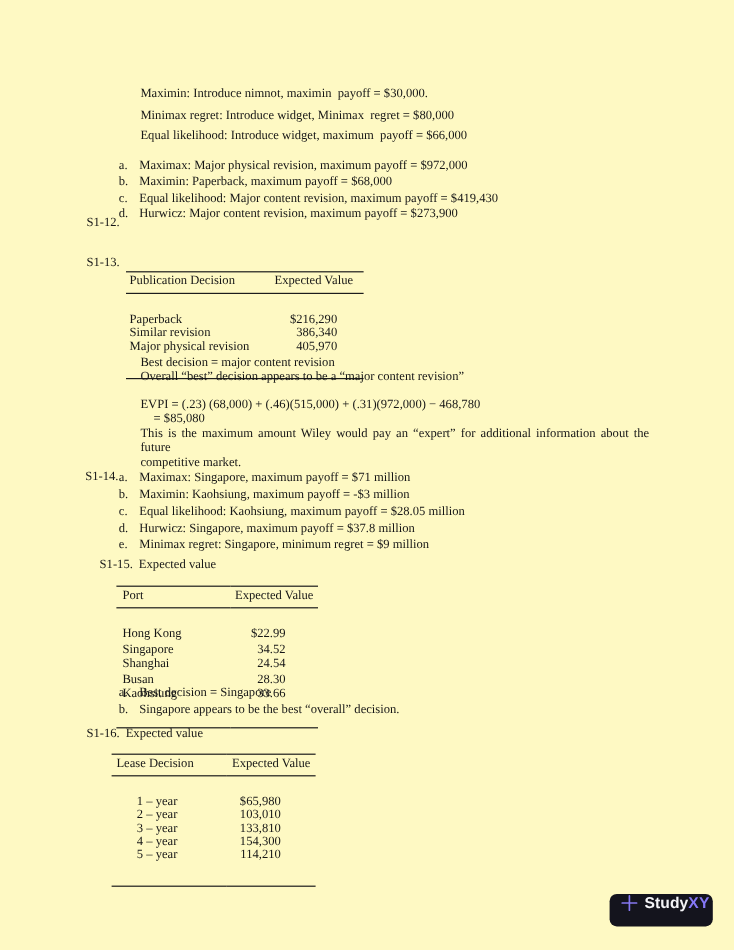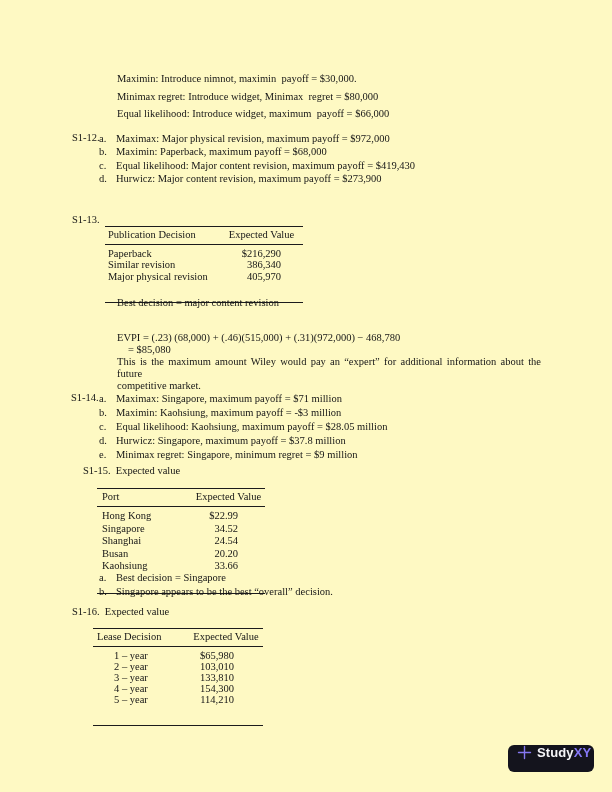--- a/index.html
+++ b/index.html
@@ -32,21 +32,21 @@
   table.t{
     position:absolute;border-collapse:collapse;table-layout:fixed;
     font-size:10.5px;color:#161616;
     border-top:1.5px solid #1c1c1c;border-bottom:1.5px solid #1c1c1c;
   }
   table.t th{font-weight:normal;border-bottom:1px solid #1c1c1c;padding:2px 0 4px;}
   table.t th:first-child{text-align:left;}
   table.t th:last-child{text-align:center;}
   table.t td{padding:0;}
   table.t td:last-child{text-align:right;}
-  table.t tbody tr:first-child td{padding-top:3px;}
+  table.t tbody tr:first-child td{padding-top:16px;}
   table.t tbody tr:last-child td{padding-bottom:20px;}
   .t1{left:105px;top:226px;width:198px;}
   .t1 th:first-child,.t1 td:first-child{width:112px;padding-left:3px;}
   .t1 td{line-height:11.3px;}
   .t1 td:last-child{padding-right:22px;}
   .t2{left:97px;top:488px;width:168px;}
   .t2 th:first-child,.t2 td:first-child{width:90px;padding-left:5px;}
   .t2 td{line-height:12.6px;}
   .t2 td:last-child{padding-right:27px;}
   .t3{left:93px;top:628px;width:170px;}
@@ -71,21 +71,21 @@
 
 <div class="page">
 
   <div class="abs" style="left:117px;top:70px;">
     <div class="line">Maximin: Introduce nimnot, maximin  payoff = $30,000.</div>
     <div class="line">Minimax regret: Introduce widget, Minimax  regret = $80,000</div>
     <div class="line">Equal likelihood: Introduce widget, maximum  payoff = $66,000</div>
   </div>
 
   <div class="sol" style="top:132px;">
-    <span class="plabel" style="left:72px;">S1-12.</span>
+    <span class="plabel" style="left:72px;margin-top:48px;">S1-12.</span>
     <div class="items lh134" style="left:99px;">
       <div class="item">
           <span class="letter">a.</span>
           <span class="itext">Maximax: Major physical revision, maximum payoff = $972,000</span>
         </div>
       <div class="item">
           <span class="letter">b.</span>
           <span class="itext">Maximin: Paperback, maximum payoff = $68,000</span>
         </div>
       <div class="item">
@@ -118,20 +118,21 @@
         </tr>
         <tr>
           <td>Major physical revision</td>
           <td>405,970</td>
         </tr>
       </tbody>
     </table>
 
   <div class="abs noteblock" style="left:117px;top:297px;">
     <div>Best decision = major content revision</div>
+    <div>Overall “best” decision appears to be a “major content revision”</div>
   </div>
 
   <div class="abs noteblock" style="left:117px;top:332px;">
     <div>EVPI = (.23) (68,000) + (.46)(515,000) + (.31)(972,000) − 468,780</div>
     <div class="evpi-cont">= $85,080</div>
   </div>
 
   <div class="abs justpara" style="left:117px;top:356px;">
     <div class="j1">This is the maximum amount Wiley would pay an “expert” for additional information about the future</div>
     <div>competitive market.</div>
@@ -182,21 +183,21 @@
         <tr>
           <td>Singapore</td>
           <td>34.52</td>
         </tr>
         <tr>
           <td>Shanghai</td>
           <td>24.54</td>
         </tr>
         <tr>
           <td>Busan</td>
-          <td>20.20</td>
+          <td>28.30</td>
         </tr>
         <tr>
           <td>Kaohsiung</td>
           <td>33.66</td>
         </tr>
       </tbody>
     </table>
 
   <div class="sol" style="top:571px;">
     <div class="items lh140" style="left:99px;">

